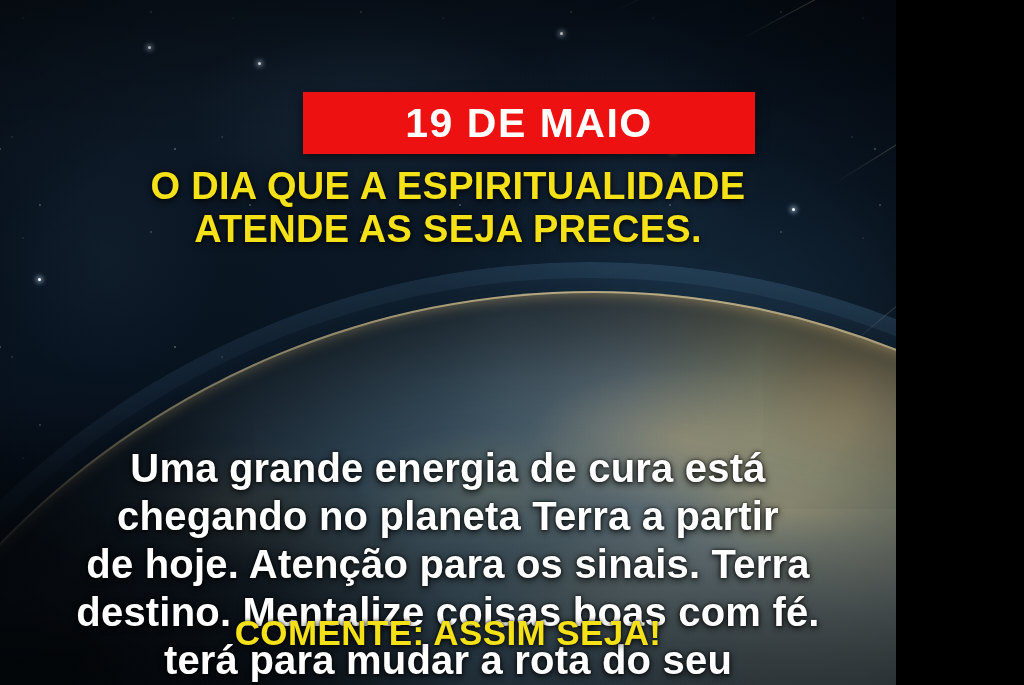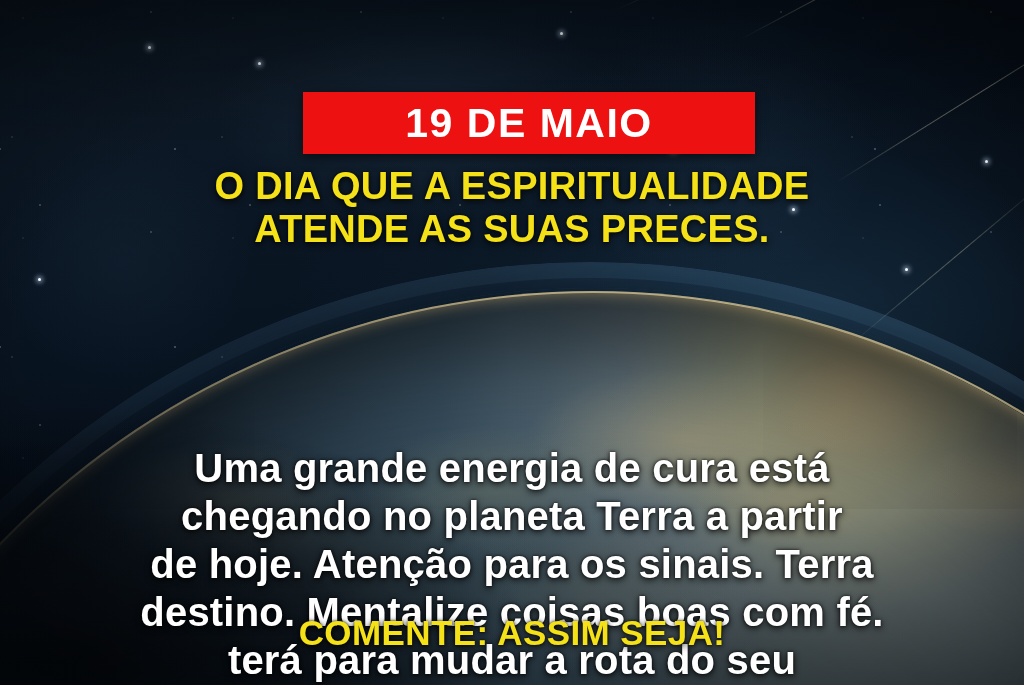--- a/index.html
+++ b/index.html
@@ -4,21 +4,21 @@
 <title>19 de Maio</title>
 <style>
   html, body {
     margin: 0;
     padding: 0;
     background: #000;
   }
 
   #poster {
     position: relative;
-    width: 1024px;
+    width: 896px;
     height: 685px;
     overflow: hidden;
     font-family: "Liberation Sans", "DejaVu Sans", sans-serif;
     background: #a16207;
     user-select: none;
   }
 
   
   .bg-layer {
     position: absolute;
@@ -280,21 +280,21 @@
   <div class="bg-layer" id="bg-vignette"></div>
 
   <div id="content">
 
     <div id="date-banner">
       <span id="date-banner-text">19 DE MAIO</span>
     </div>
 
     <div id="headline">
       <span class="hl-line">O DIA QUE A ESPIRITUALIDADE</span>
-      <span class="hl-line">ATENDE AS SUAS PRECES.</span>
+      <span class="hl-line">ATENDE AS SEJA PRECES.</span>
     </div>
 
     <div id="body-copy">
       <span class="body-line">Uma grande energia de cura está</span>
       <span class="body-line">chegando no planeta Terra a partir</span>
       <span class="body-line">de hoje. Atenção para os sinais. Terra</span>
       <span class="body-line">destino. Mentalize coisas boas com fé.</span>
       <span class="body-line">terá para mudar a rota do seu</span>
     </div>
 

